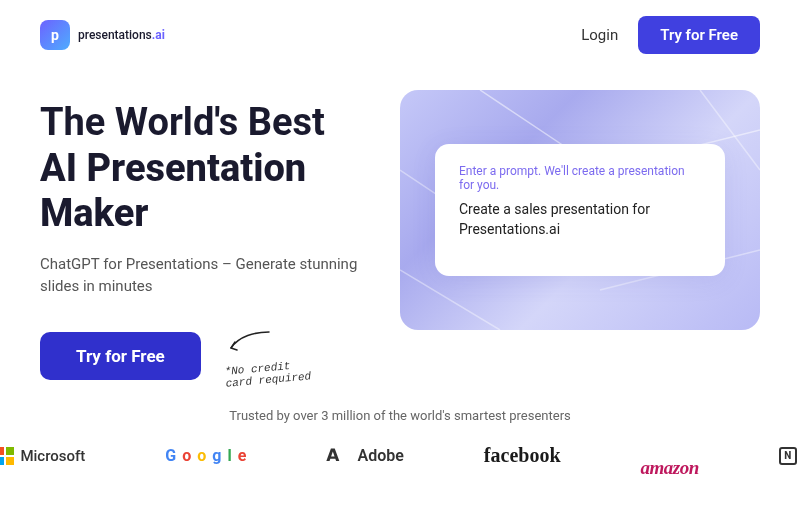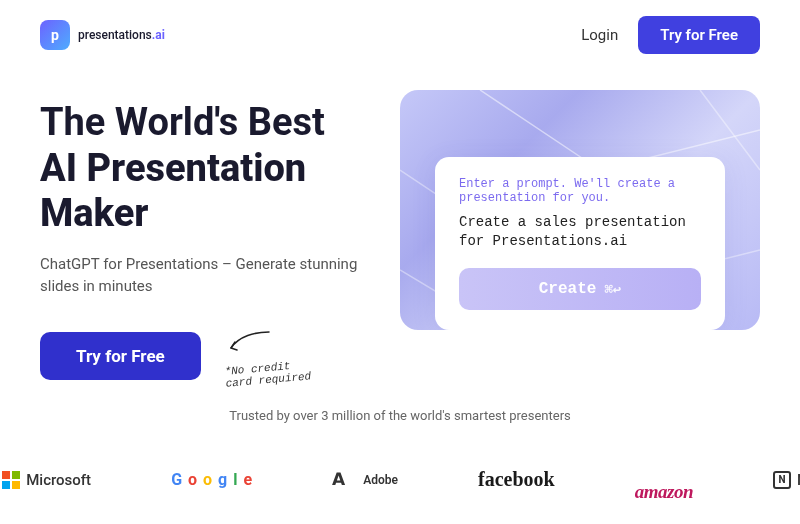--- a/index.html
+++ b/index.html
@@ -129,26 +129,25 @@
       margin-top: 4px;
     }
 
     
     .hero-right {
       width: 360px;
       height: 240px;
       background: linear-gradient(135deg, #c5c8f8 0%, #a8aaee 30%, #d4d6f9 60%, #b8baf5 100%);
       border-radius: 18px;
       display: flex;
-      align-items: flex-end;
+      align-items: center;
       justify-content: center;
       position: relative;
       overflow: hidden;
       flex-shrink: 0;
-      font-family: Liberation Mono, monospace;
     }
     .demo-card {
       background: #fff;
       border-radius: 14px;
       padding: 20px 24px 20px 24px;
       width: 290px;
       box-shadow: 0 4px 24px rgba(80,80,200,0.12);
       z-index: 2;
     }
     .demo-prompt-label {
@@ -191,21 +190,21 @@
     }
 
     
     .trusted-section {
       text-align: center;
       padding: 22px 40px 14px;
     }
     .trusted-text {
       font-size: 13px;
       color: #666;
-      margin-bottom: 34px;
+      margin-bottom: 10px;
     }
     .brands-row {
       display: flex;
       align-items: center;
       justify-content: center;
       gap: 36px;
     }
     .brand-item {
       display: flex;
       align-items: center;
@@ -294,24 +293,20 @@
     <svg class="bg-lines" viewBox="0 0 360 240">
       <path d="M80 0 L200 80 L360 40" stroke="rgba(255,255,255,0.5)" stroke-width="1.5" fill="none"></path>
       <path d="M0 80 L120 160 L280 100" stroke="rgba(255,255,255,0.4)" stroke-width="1.5" fill="none"></path>
       <path d="M200 200 L360 160" stroke="rgba(255,255,255,0.4)" stroke-width="1.5" fill="none"></path>
       <path d="M0 180 L100 240" stroke="rgba(255,255,255,0.4)" stroke-width="1.5" fill="none"></path>
       <path d="M300 0 L360 80" stroke="rgba(255,255,255,0.4)" stroke-width="1.5" fill="none"></path>
     </svg>
     <div class="demo-card">
       <p class="demo-prompt-label">Enter a prompt. We'll create a presentation for you.</p>
       <p class="demo-input-text">Create a sales presentation for Presentations.ai</p>
-      <button class="demo-create-btn">
-        <span>Create</span>
-        <span class="cmd-icon">⌘↩</span>
-      </button>
     </div>
   </div>
 </section>
 
 <section class="trusted-section">
   <p class="trusted-text">Trusted by over 3 million of the world's smartest presenters</p>
   <div class="brands-row">
 
     <div class="brand-item microsoft">
       <div class="ms-grid">
@@ -327,21 +322,21 @@
       <span style="color:#4285F4;font-weight:700">G</span>
         <span style="color:#EA4335;font-weight:700">o</span>
         <span style="color:#FBBC05;font-weight:700">o</span>
         <span style="color:#4285F4;font-weight:700">g</span>
         <span style="color:#34A853;font-weight:700">l</span>
         <span style="color:#EA4335;font-weight:700">e</span>
     </div>
 
     <div class="brand-item adobe">
       <span class="adobe-icon" style="font-family:serif;font-weight:900;color:#333;font-size:17px;">𝗔</span>
-      <span style="font-weight:600;font-size:12px;color:#333;margin-left:12px;">Adobe</span>
+      <span style="font-weight:600;font-size:16px;color:#333;margin-left:12px;">Adobe</span>
     </div>
 
     <div class="brand-item facebook">
       <span>facebook</span>
     </div>
 
     <div class="brand-item amazon">
       <span style="font-family:'Times New Roman',serif;font-size:19px;font-style:italic;font-weight:700;letter-spacing:-0.5px;">amazon</span>
     </div>
 

